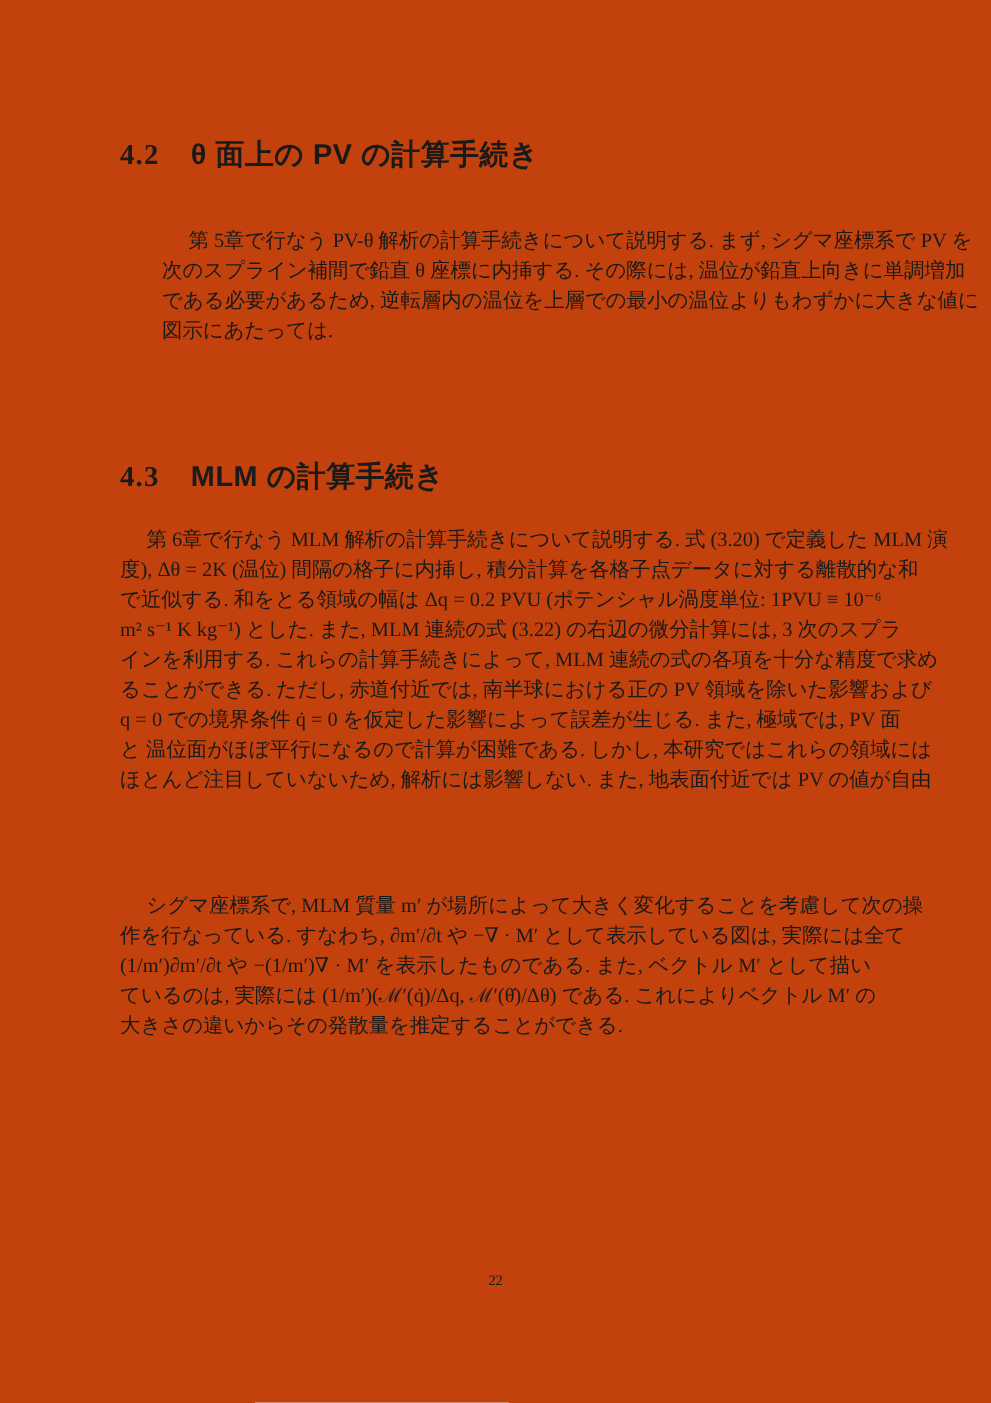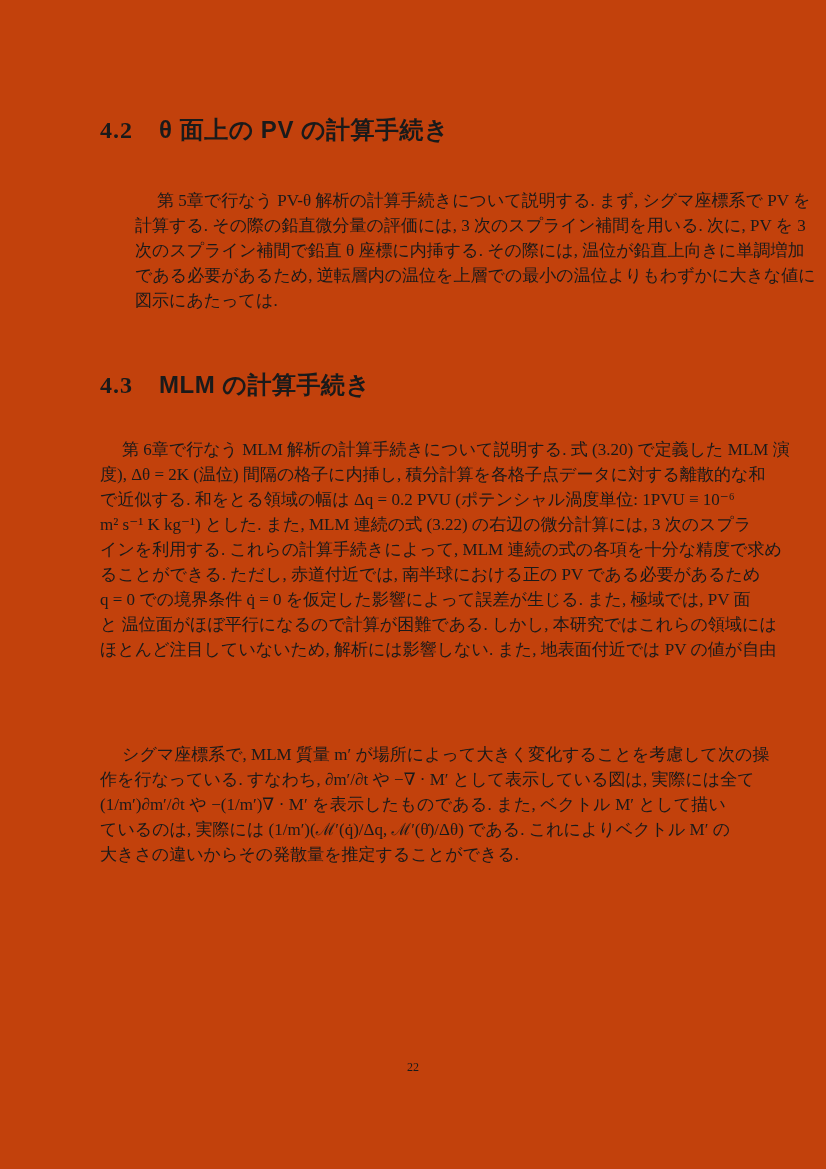--- a/index.html
+++ b/index.html
@@ -26,21 +26,21 @@
   .sec-num {
     font-family: "Liberation Serif", "DejaVu Serif", serif;
     margin-right: 26px;
     letter-spacing: 1px;
   }
   .sec-title {
     font-family: "Liberation Sans", "DejaVu Sans", sans-serif;
     letter-spacing: 0.5px;
   }
   .h-42 { top: 114px; }
-  .h-43 { top: 369px; }
+  .h-43 { top: 382px; }
   .para {
     position: absolute;
     left: 100px; width: 626px;
     font-size: 17px;
   }
   .p-1 { top: 188px; margin-left: 35px; }
   .p-2 { top: 437px; }
   .p-3 { top: 742px; }
   .line {
     height: 25px;
@@ -64,37 +64,36 @@
 <body>
 
 <div class="page">
 
   <h2 class="heading h-42">
     <span class="sec-num">4.2</span><span class="sec-title">θ 面上の PV の計算手続き</span>
   </h2>
 
   <div class="para p-1">
       <div class="line indent">第 5章で行なう PV-θ 解析の計算手続きについて説明する. まず, シグマ座標系で PV を</div>
-      <div class="line">計算する. その際の鉛直微分量の評価には, 3 次のスプライン補間を用いる. 次に, PV を 3</div>
       <div class="line">次のスプライン補間で鉛直 θ 座標に内挿する. その際には, 温位が鉛直上向きに単調増加</div>
       <div class="line">である必要があるため, 逆転層内の温位を上層での最小の温位よりもわずかに大きな値に</div>
       <div class="line last">図示にあたっては.</div>
     </div>
 
   <h2 class="heading h-43">
     <span class="sec-num">4.3</span><span class="sec-title">MLM の計算手続き</span>
   </h2>
 
   <div class="para p-2">
       <div class="line indent">第 6章で行なう MLM 解析の計算手続きについて説明する. 式 (3.20) で定義した MLM 演</div>
       <div class="line">度), Δθ = 2K (温位) 間隔の格子に内挿し, 積分計算を各格子点データに対する離散的な和</div>
       <div class="line">で近似する. 和をとる領域の幅は Δq = 0.2 PVU (ポテンシャル渦度単位: 1PVU ≡ 10⁻⁶</div>
       <div class="line">m² s⁻¹ K kg⁻¹) とした. また, MLM 連続の式 (3.22) の右辺の微分計算には, 3 次のスプラ</div>
       <div class="line">インを利用する. これらの計算手続きによって, MLM 連続の式の各項を十分な精度で求め</div>
-      <div class="line">ることができる. ただし, 赤道付近では, 南半球における正の PV である必要があるため</div>
+      <div class="line">ることができる. ただし, 赤道付近では, 南半球における正の PV 領域を除いた影響および</div>
       <div class="line">q = 0 での境界条件 q̇ = 0 を仮定した影響によって誤差が生じる. また, 極域では, PV 面</div>
       <div class="line">と 温位面がほぼ平行になるので計算が困難である. しかし, 本研究ではこれらの領域には</div>
       <div class="line">ほとんど注目していないため, 解析には影響しない. また, 地表面付近では PV の値が自由</div>
     </div>
 
   <div class="para p-3">
       <div class="line indent">シグマ座標系で, MLM 質量 m′ が場所によって大きく変化することを考慮して次の操</div>
       <div class="line">作を行なっている. すなわち, ∂m′/∂t や −∇ · M′ として表示している図は, 実際には全て</div>
       <div class="line">(1/m′)∂m′/∂t や −(1/m′)∇ · M′ を表示したものである. また, ベクトル M′ として描い</div>
       <div class="line">ているのは, 実際には (1/m′)(ℳ′(q̇)/Δq, ℳ′(θ̇)/Δθ) である. これによりベクトル M′ の</div>

